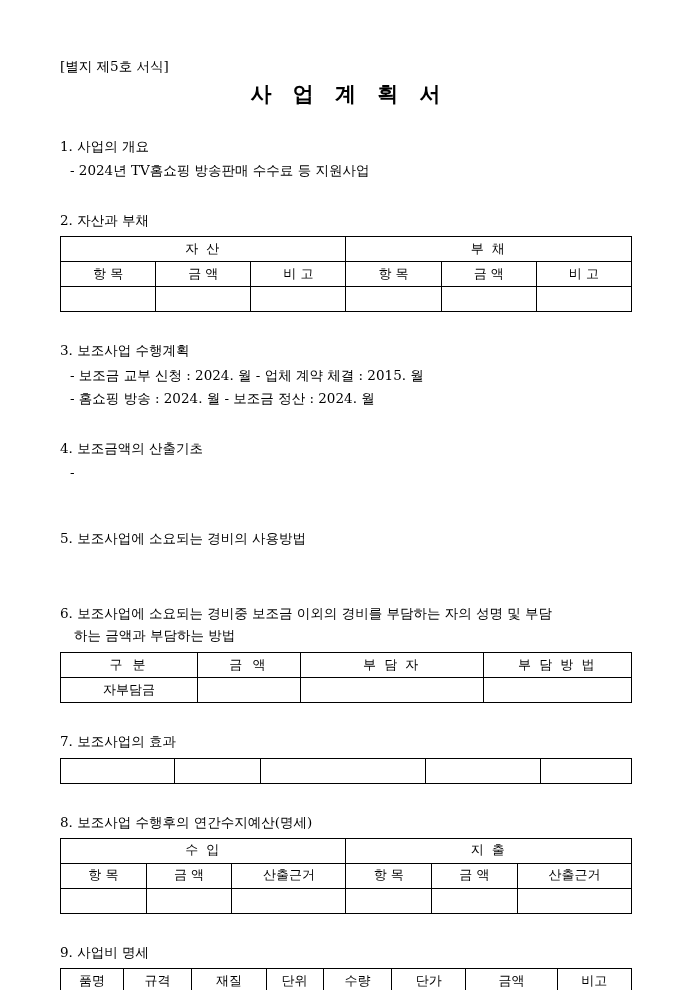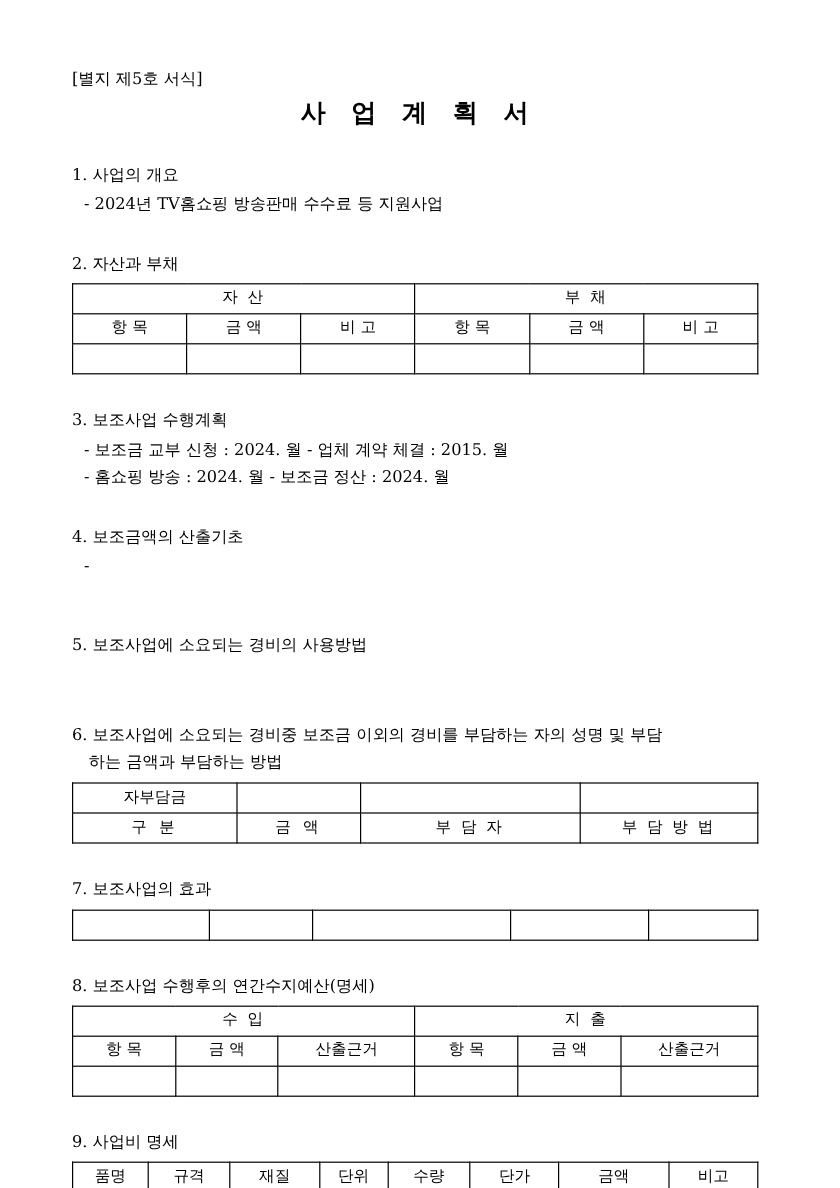--- a/index.html
+++ b/index.html
@@ -149,30 +149,30 @@
     </div>
     <table class="grid">
       <colgroup>
         <col style="width:24%">
           <col style="width:18%">
           <col style="width:32%">
           <col style="width:26%">
       </colgroup>
       <tbody>
         <tr>
-          <td class="empty-row">자부담금</td>
-          <td class="empty-row"></td>
-          <td class="empty-row"></td>
-          <td class="empty-row"></td>
-        </tr>
-        <tr>
           <th class="sp-2">구    분</th>
           <th class="sp-2">금    액</th>
           <th class="sp-1">부  담  자</th>
           <th class="sp-1">부 담 방 법</th>
+        </tr>
+        <tr>
+          <td class="empty-row">자부담금</td>
+          <td class="empty-row"></td>
+          <td class="empty-row"></td>
+          <td class="empty-row"></td>
         </tr>
       </tbody>
     </table>
 
     <div class="sec-title">7. 보조사업의 효과</div>
     <table class="grid">
       <colgroup>
         <col style="width:20%">
           <col style="width:15%">
           <col style="width:29%">

